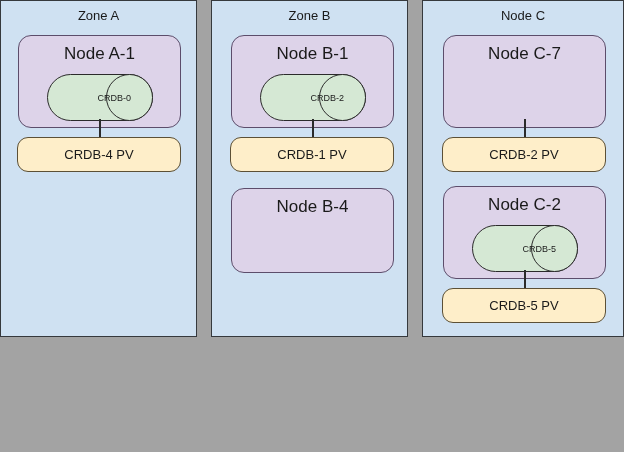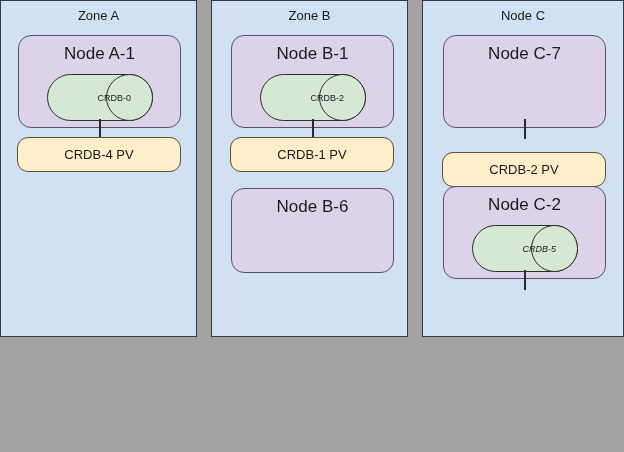--- a/index.html
+++ b/index.html
@@ -135,46 +135,49 @@
     <div class="cyl-label">CRDB-2</div>
   </div>
 
   <div class="connector" style="left:312px; top:119px; height:20px;"></div>
 
   <div class="pv" style="left:230px; top:137px; width:164px; height:35px;">
     <span class="pv-label">CRDB-1 PV</span>
   </div>
 
   <div class="node" style="left:231px; top:188px; width:163px; height:85px;">
-    <div class="node-title">Node B-6</div>
+    <div class="node-title">Node B-4</div>
   </div>
 
   <div class="zone" style="left:422px; top:0px; width:202px; height:337px;">
     <div class="zone-title">Node C</div>
   </div>
 
   <div class="node" style="left:443px; top:35px; width:163px; height:93px;">
     <div class="node-title">Node C-7</div>
   </div>
 
 
   <div class="connector" style="left:524px; top:119px; height:20px;"></div>
 
-  <div class="pv" style="left:442px; top:152px; width:164px; height:35px;text-align:right;">
+  <div class="pv" style="left:442px; top:137px; width:164px; height:35px;text-align:right;">
     <span class="pv-label">CRDB-2 PV</span>
   </div>
 
   <div class="node" style="left:443px; top:186px; width:163px; height:93px;">
     <div class="node-title">Node C-2</div>
   </div>
 
-  <div class="cyl" style="left:472px; top:225px; width:106px; height:47px;font-style:italic;">
+  <div class="cyl" style="left:472px; top:225px; width:106px; height:47px;">
     <svg width="106" height="47" viewBox="0 0 106 47">
       <path d="M 23.5,0.5 L 82.5,0.5 A 23,23 0 0 1 82.5,46.5 L 23.5,46.5 A 23,23 0 0 1 23.5,0.5 Z" fill="#d5e8d4" stroke="#2b2b2b" stroke-width="1"></path>
       <circle cx="82.5" cy="23.5" r="23" fill="#d5e8d4" stroke="#2b2b2b" stroke-width="1"></circle>
     </svg>
     <div class="cyl-label">CRDB-5</div>
   </div>
 
   <div class="connector" style="left:524px; top:270px; height:20px;"></div>
 
+  <div class="pv" style="left:442px; top:288px; width:164px; height:35px;">
+    <span class="pv-label">CRDB-5 PV</span>
+  </div>
 
 </div>
 
 </body></html>

